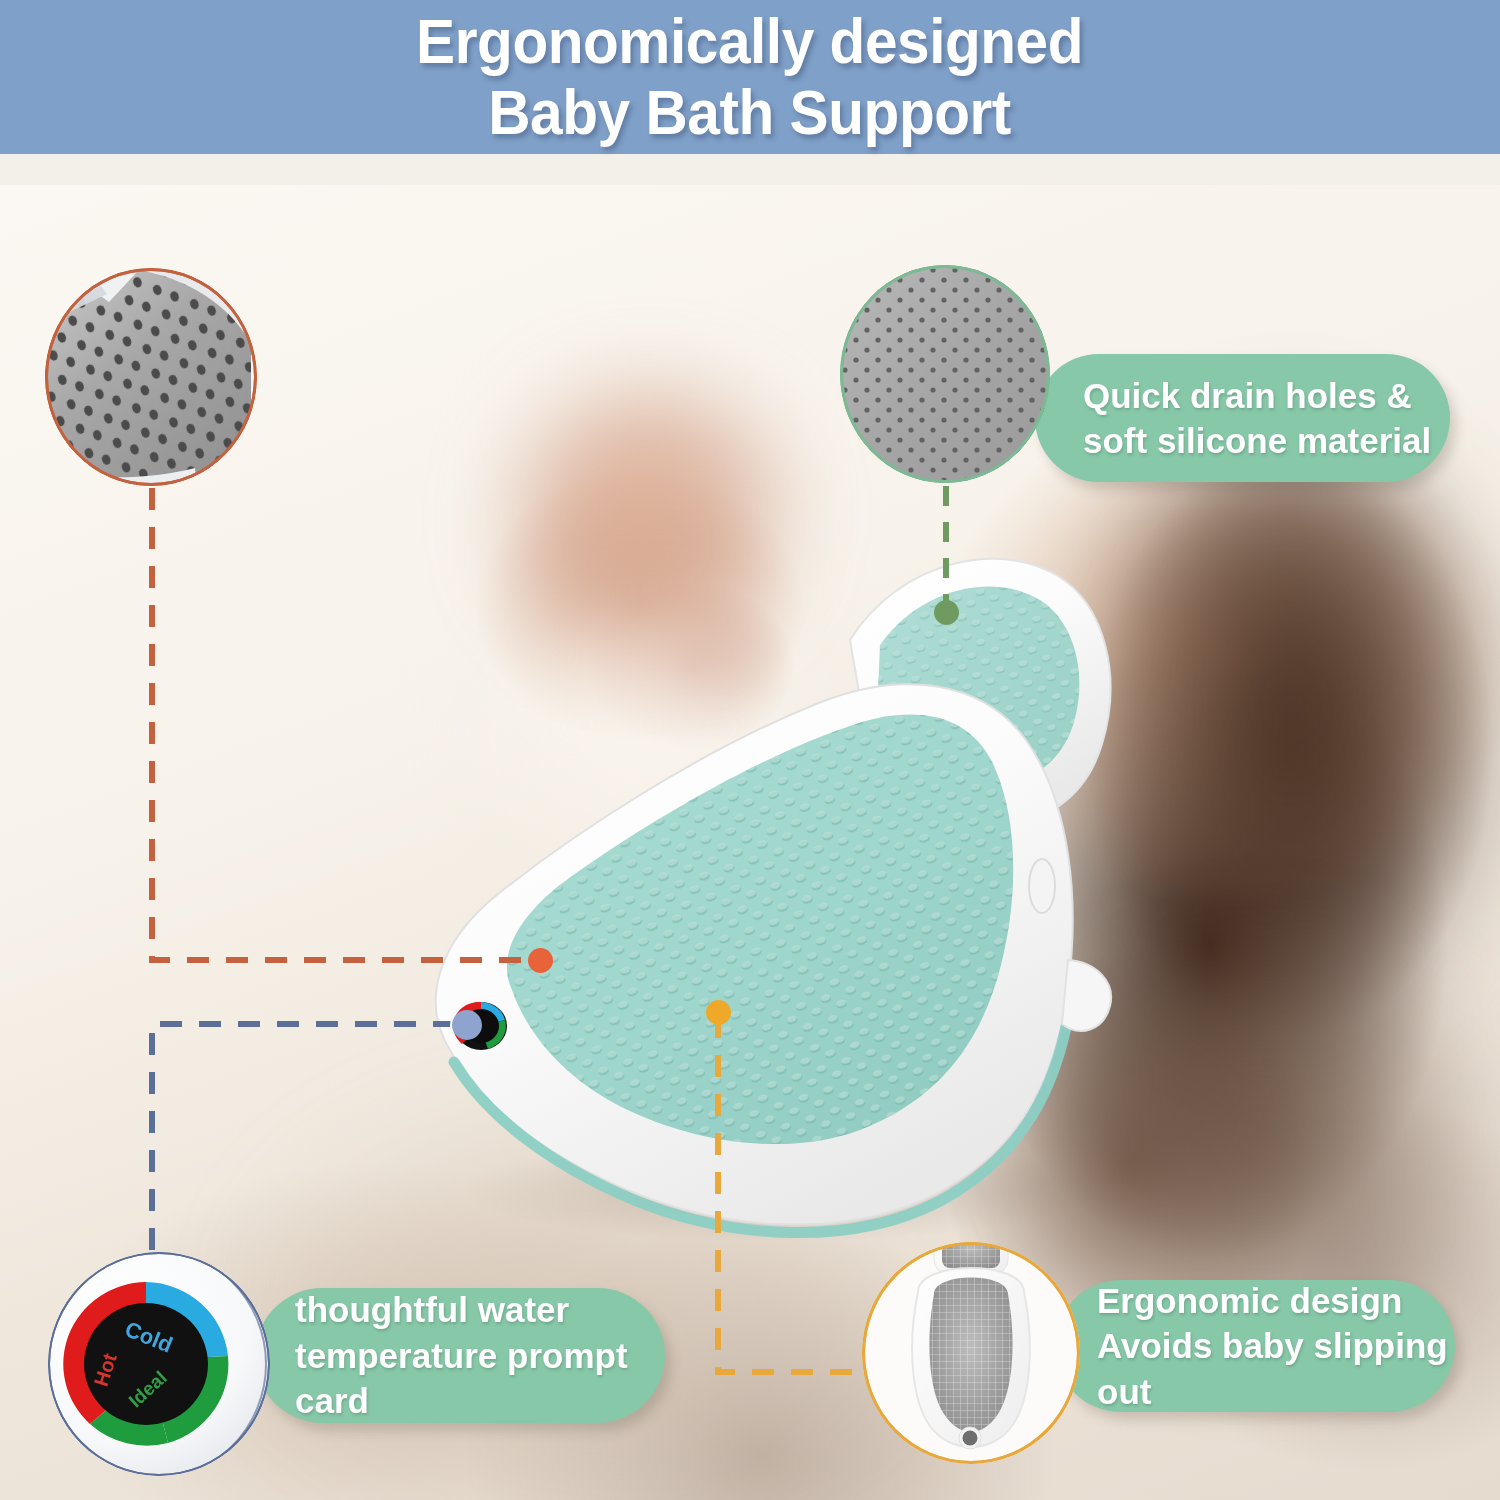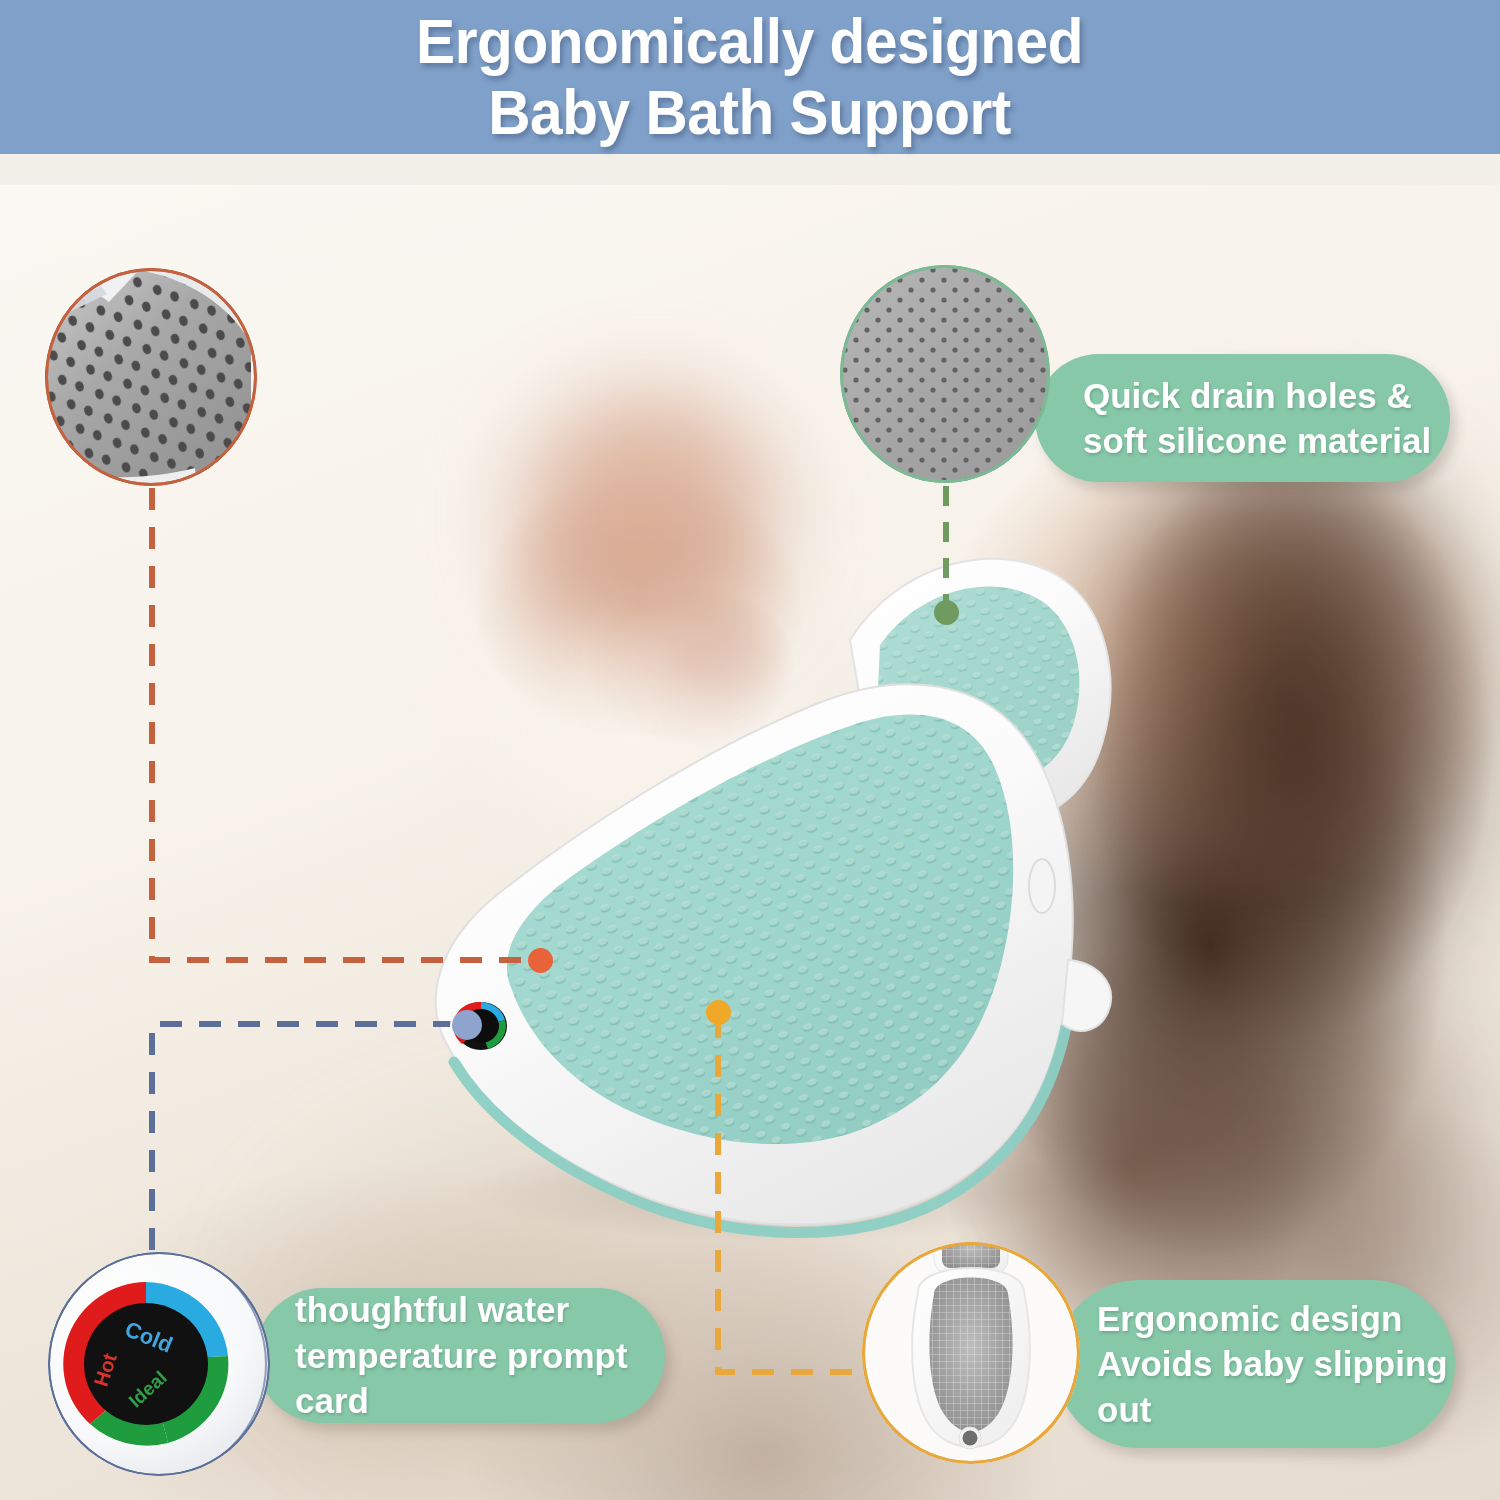--- a/index.html
+++ b/index.html
@@ -66,21 +66,21 @@
   .pill p{
     margin:0;color:#ffffff;font-weight:bold;
     font-family:"Liberation Sans", sans-serif;
     font-size:35px;line-height:1.30;
     white-space:pre-line;
     text-shadow:1px 2px 3px rgba(70,110,92,0.35);
   }
   #pill-tl{left:248px;top:300px;width:430px;height:152px;padding-left:42px;}
   #pill-tr{left:1035px;top:318px;width:415px;height:128px;padding-left:48px;margin-top:36px;}
   #pill-bl{left:255px;top:1288px;width:410px;height:135px;padding-left:40px;}
-  #pill-br{left:1055px;top:1280px;width:400px;height:168px;padding-left:42px;}
+  #pill-br{left:1055px;top:1280px;width:400px;height:132px;padding-left:42px;}
 
   
   .bubble{position:absolute;z-index:26;border-radius:50%;overflow:hidden;}
   .bubble .ring{
     position:absolute;inset:0;border-radius:50%;
     box-sizing:border-box;pointer-events:none;z-index:9;
   }
   #bub-tl{left:45px;top:268px;width:212px;height:218px;}
   #bub-tl .ring{border:3px solid #c4623f;}
   #bub-tr{left:840px;top:265px;width:210px;height:218px;}

